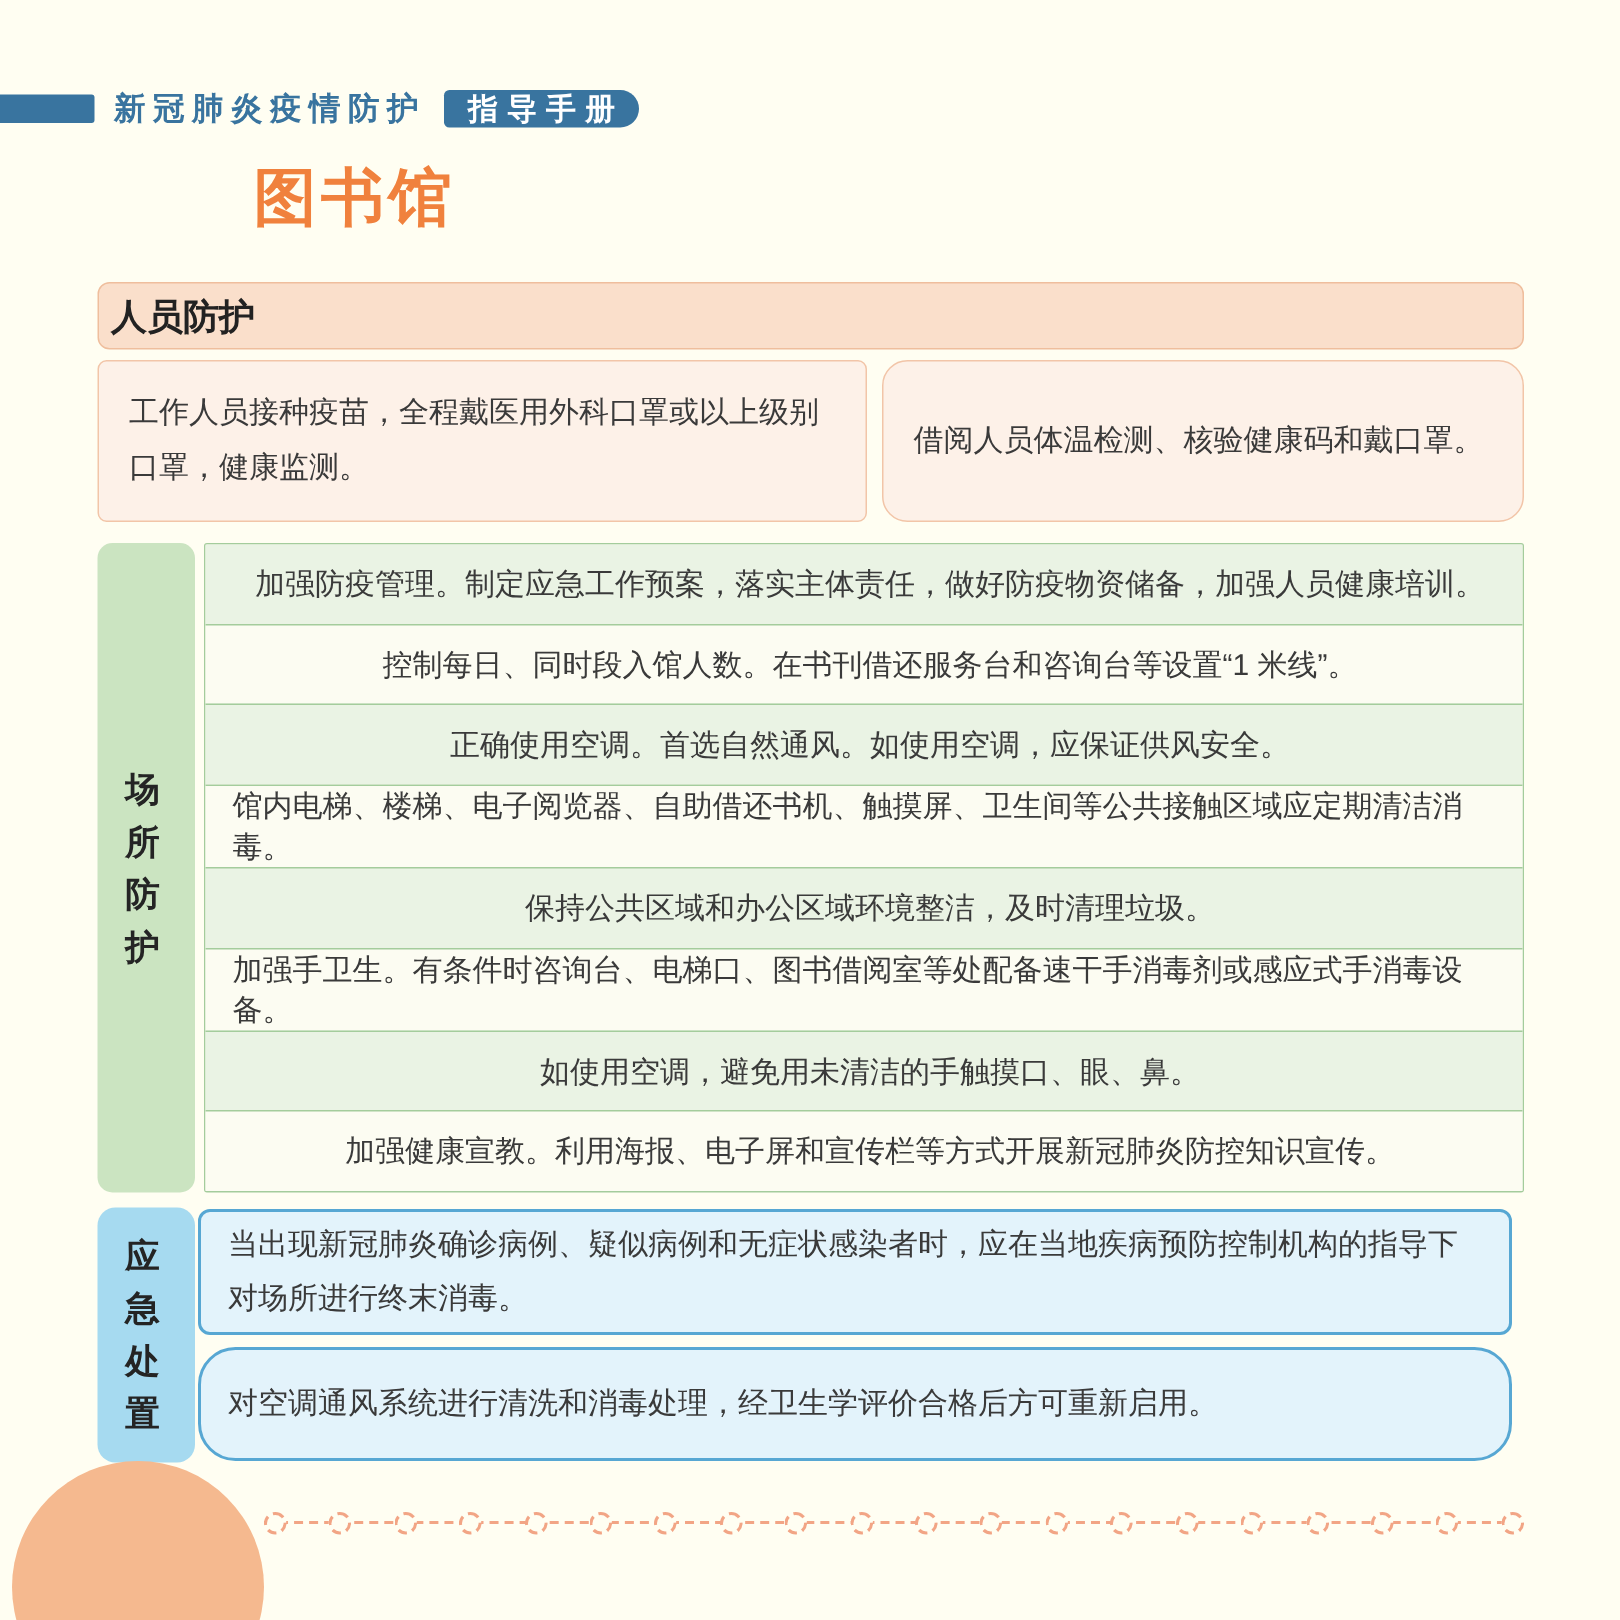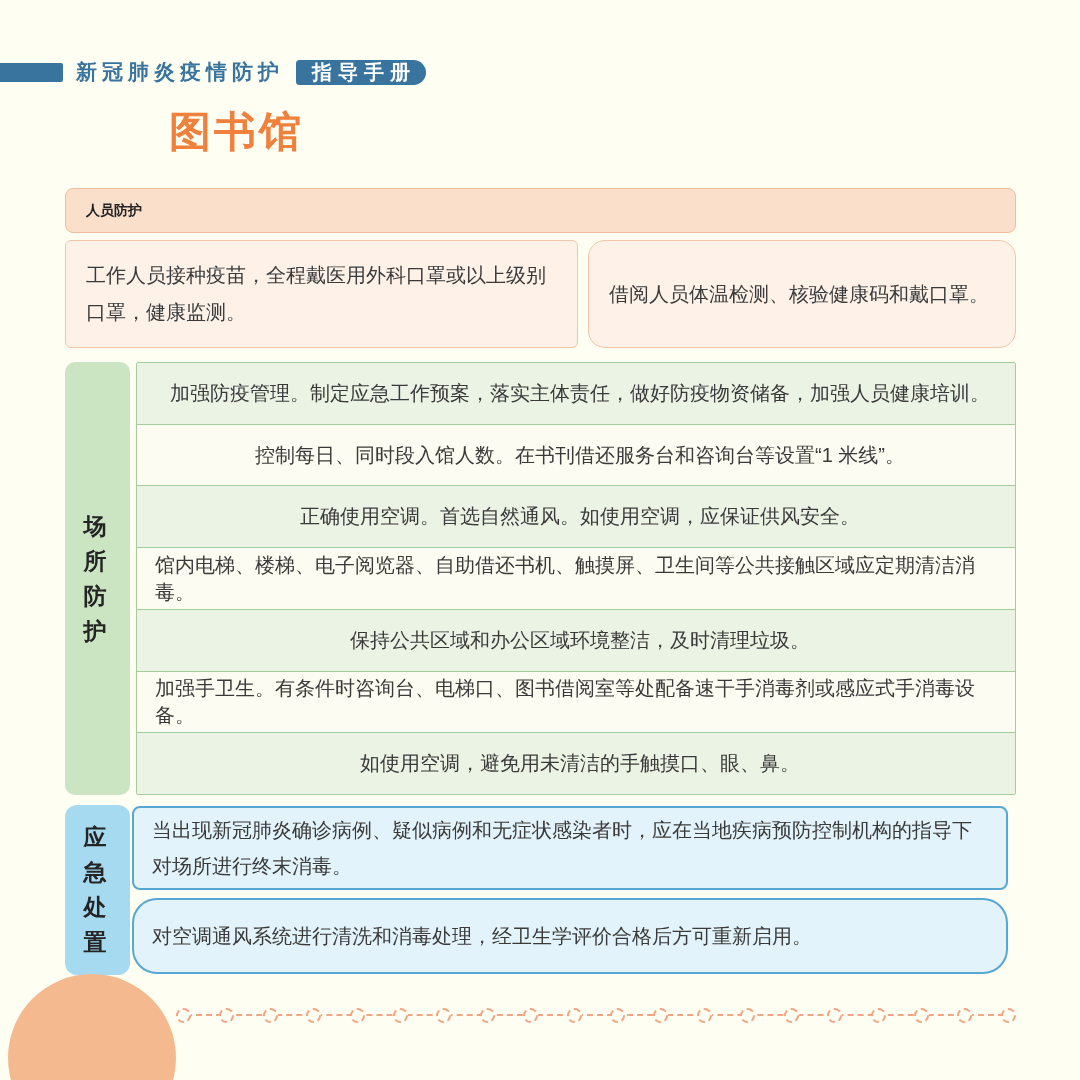--- a/index.html
+++ b/index.html
@@ -15,22 +15,22 @@
     margin-left:12px; height:25px; display:flex; align-items:center;
     background:#39749F; color:#FFFFFF; font-size:20px; font-weight:bold; letter-spacing:6px;
     padding:0 10px 0 16px; border-radius:4px 14px 14px 4px; white-space:nowrap;
   }
   .page-title { position:absolute; left:130px; top:104px; font-size:42px; font-weight:bold; color:#F0813D; letter-spacing:3px;margin-left:39px; }
 
   
   .personnel-heading {
     position:absolute; left:65px; top:188px; width:951px; height:45px; box-sizing:border-box;
     background:#FADFCB; border:1px solid #EFBE9D; border-radius:8px;
-    display:flex; align-items:center; padding-left:20px;
-    font-size:14px; font-weight:bold; color:#222222;
+    display:flex; align-items:center; padding-left:8px;
+    font-size:24px; font-weight:bold; color:#222222;
   }
   .p-card {
     position:absolute; top:240px; height:108px; box-sizing:border-box;
     background:#FDF1E8; border:1px solid #F2C5A8; border-radius:6px;
     display:flex; align-items:center; padding:10px 20px; font-size:20px; line-height:37px; color:#3A3A3A;
   }
   .p-card-1 { left:65px; width:513px; }
   .p-card-2 { left:588px; width:428px;border-radius:17px; }
 
   
@@ -106,20 +106,23 @@
       </div>
     <div class="venue-row">
         <span>保持公共区域和办公区域环境整洁，及时清理垃圾。</span>
       </div>
     <div class="venue-row">
         <span>加强手卫生。有条件时咨询台、电梯口、图书借阅室等处配备速干手消毒剂或感应式手消毒设备。</span>
       </div>
     <div class="venue-row">
         <span>如使用空调，避免用未清洁的手触摸口、眼、鼻。</span>
       </div>
+    <div class="venue-row">
+        <span>加强健康宣教。利用海报、电子屏和宣传栏等方式开展新冠肺炎防控知识宣传。</span>
+      </div>
   </div>
 
   <div class="emergency-sidebar">
     <div class="v-label">
       <div class="v-text">应急处置</div>
     </div>
   </div>
   <div class="e-card e-card-1">
     <span>当出现新冠肺炎确诊病例、疑似病例和无症状感染者时，应在当地疾病预防控制机构的指导下对场所进行终末消毒。</span>
   </div>

